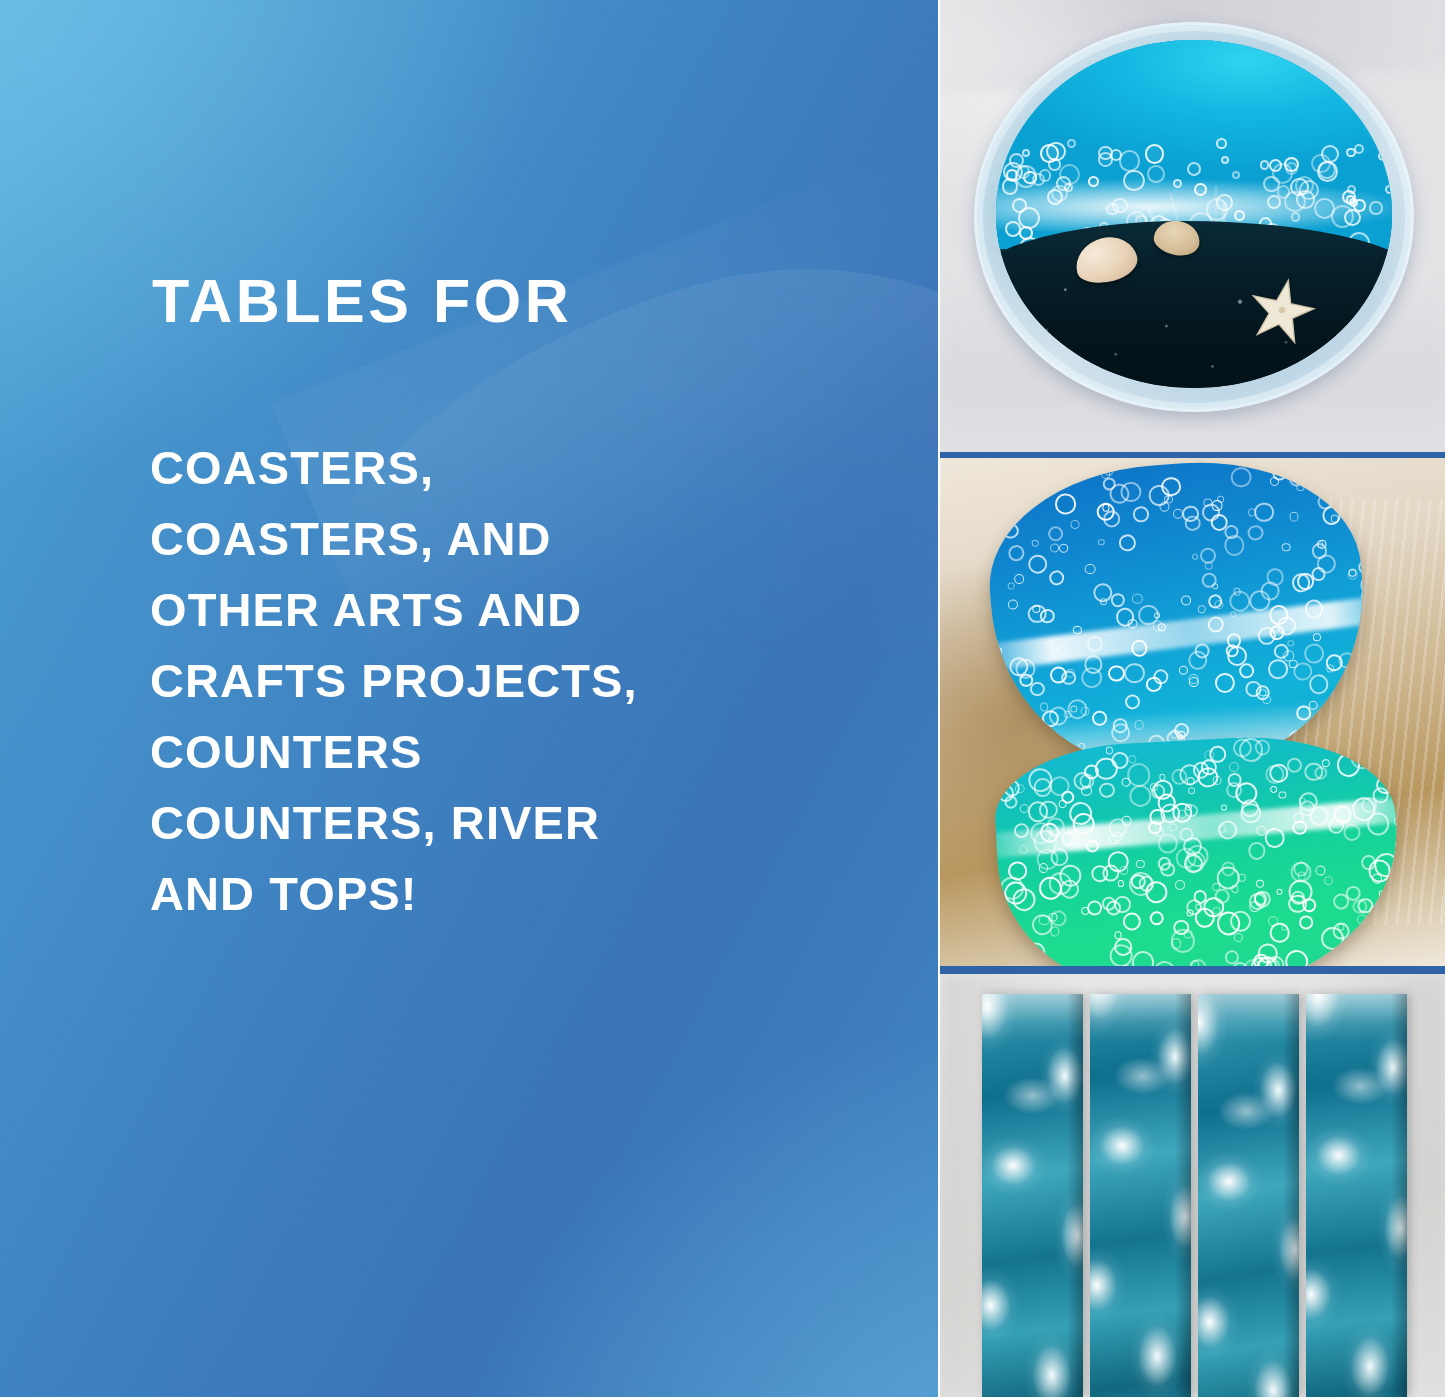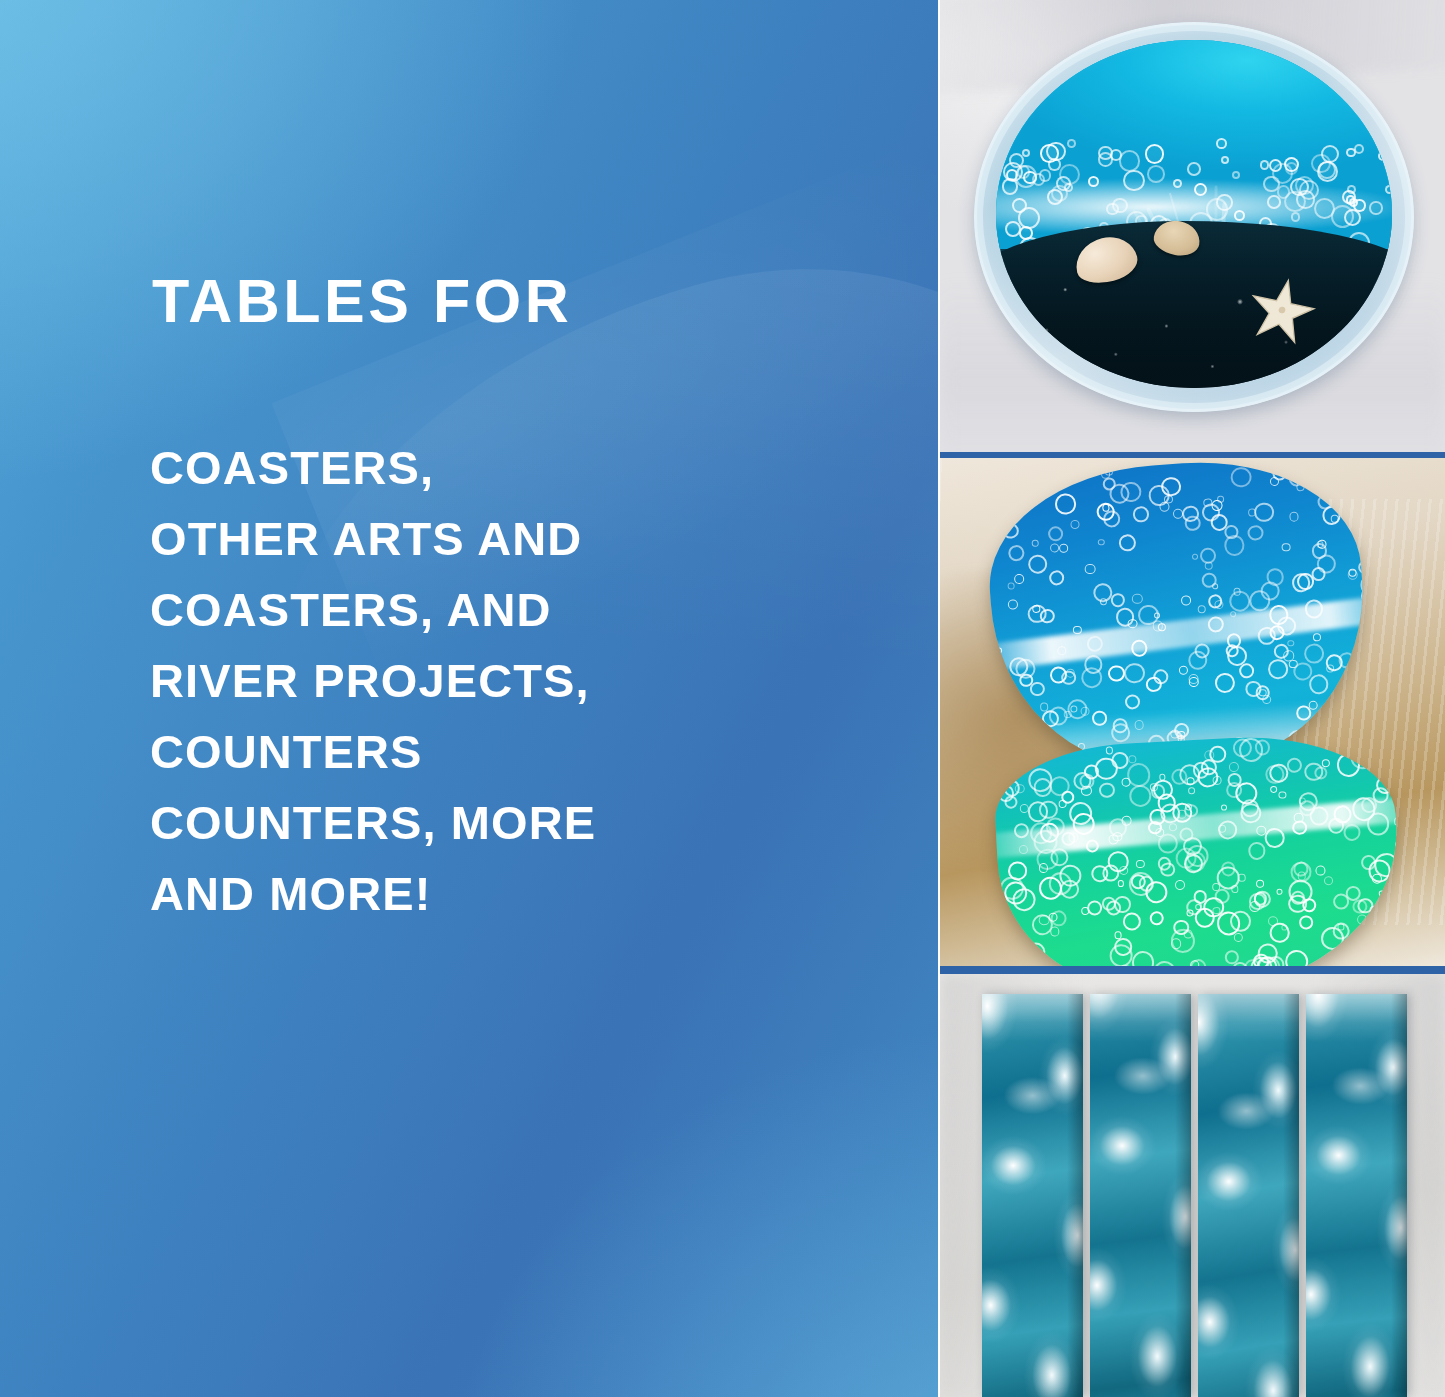--- a/index.html
+++ b/index.html
@@ -281,26 +281,26 @@
 <div class="canvas">
 
   <div class="panel">
     <div class="panel-swoosh"></div>
     <div class="panel-swoosh2"></div>
 
     <div class="headline">TABLES FOR</div>
 
     <div class="bodytext">
       <span class="ln">COASTERS,</span>
+      <span class="ln">COASTERS, AND</span>
       <span class="ln">OTHER ARTS AND</span>
-      <span class="ln">COASTERS, AND</span>
-      <span class="ln">RIVER PROJECTS,</span>
+      <span class="ln">CRAFTS PROJECTS,</span>
       <span class="ln">COUNTERS</span>
-      <span class="ln">COUNTERS, MORE</span>
-      <span class="ln">AND MORE!</span>
+      <span class="ln">COUNTERS, RIVER</span>
+      <span class="ln">AND TOPS!</span>
     </div>
 
   </div>
 
   <div class="photos">
 
     <div class="photo ph1">
       <div class="marble"></div>
       <div class="dish-shadow"></div>
       <div class="dish">

